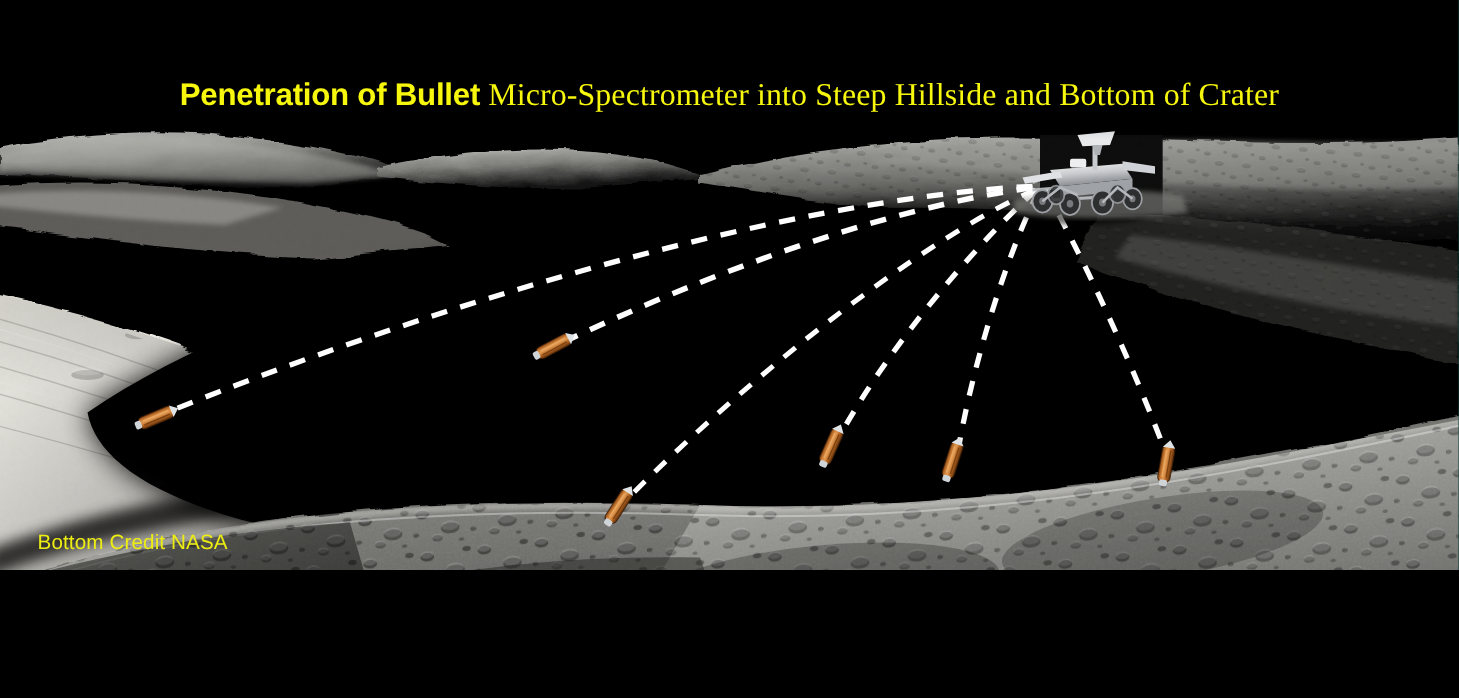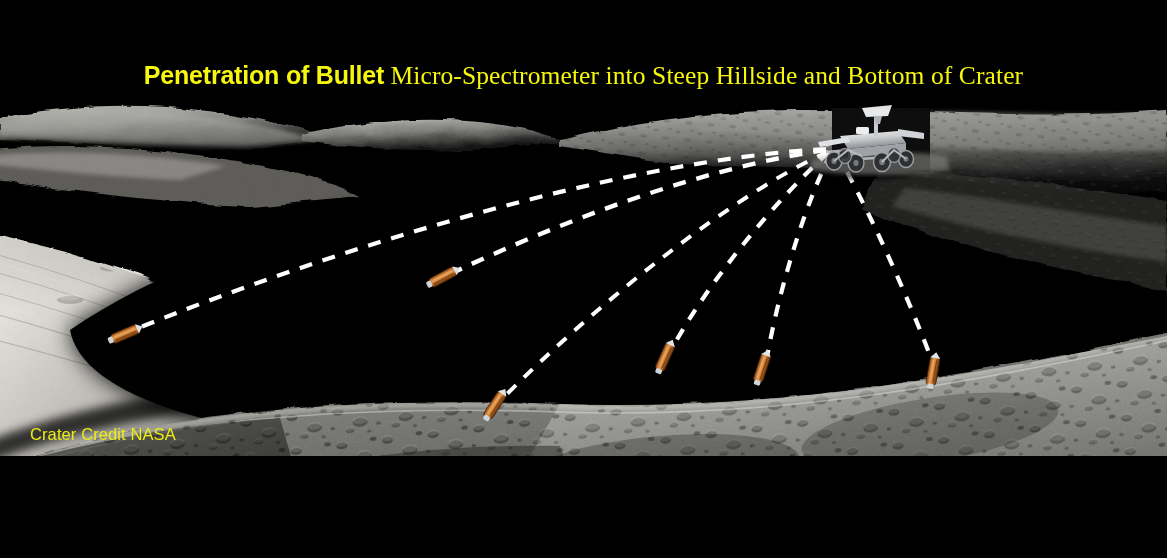--- a/index.html
+++ b/index.html
@@ -411,15 +411,15 @@
       </g>
     </svg>
   </div>
 
   <div class="title-wrap">
     <span class="title-line">
       <span class="title-a">Penetration of Bullet</span><span class="title-b"> Micro-Spectrometer into Steep Hillside and Bottom of Crater</span>
     </span>
   </div>
 
-  <div class="credit">Crater Credit NASA</div>
+  <div class="credit">Bottom Credit NASA</div>
 
 </div>
 
 </body></html>

